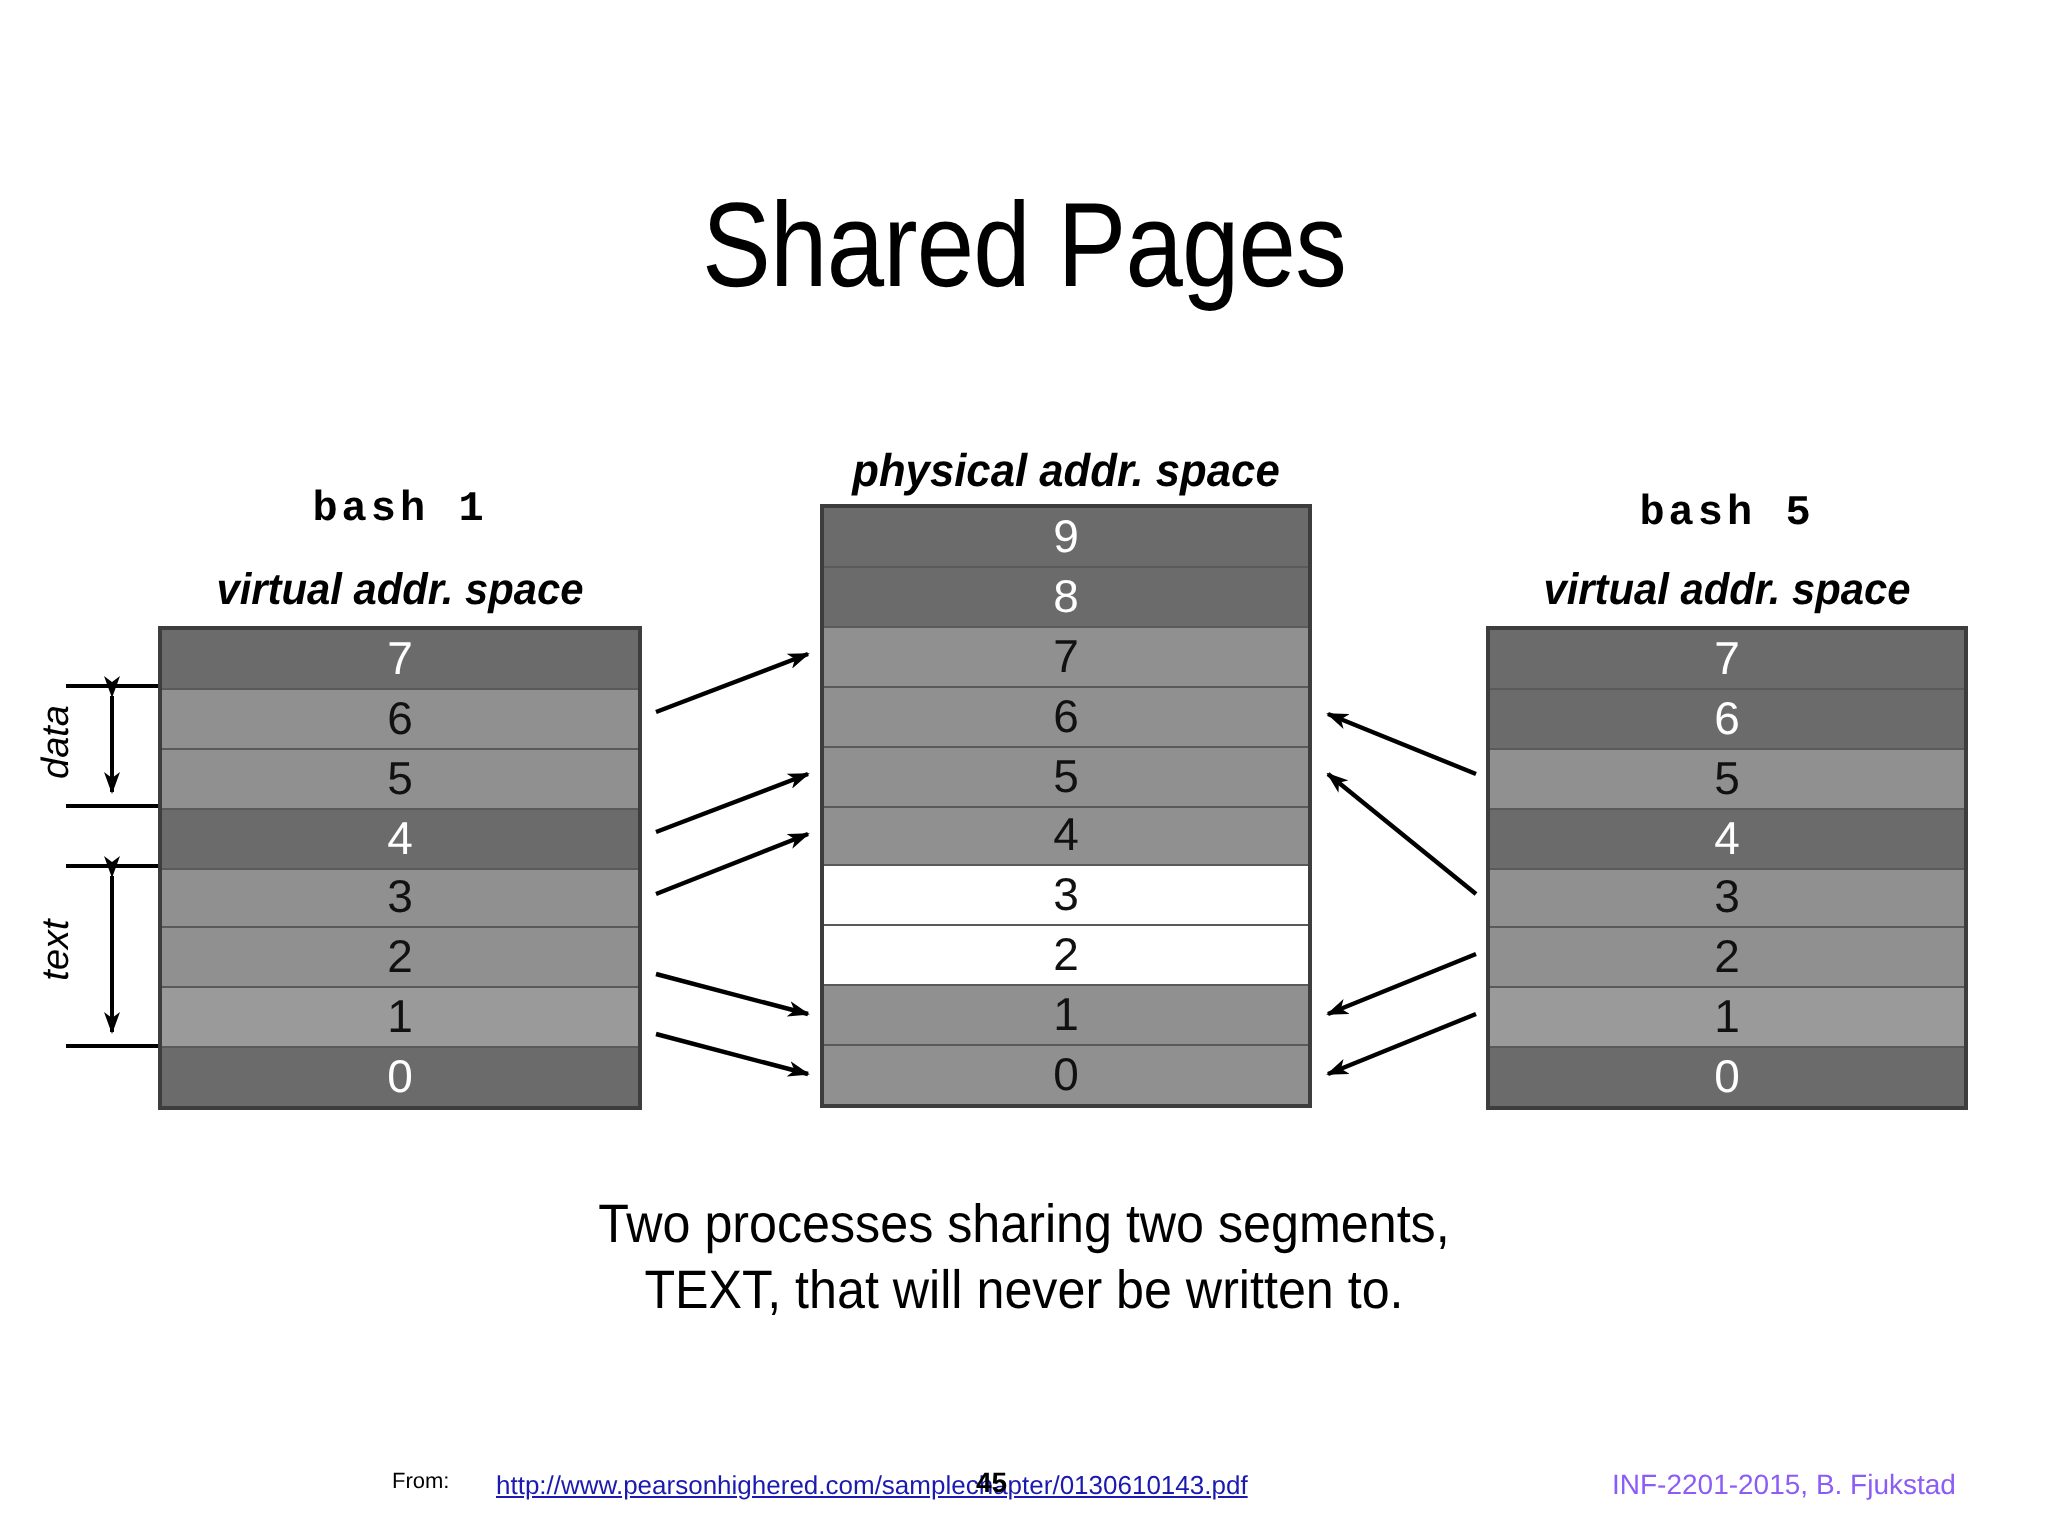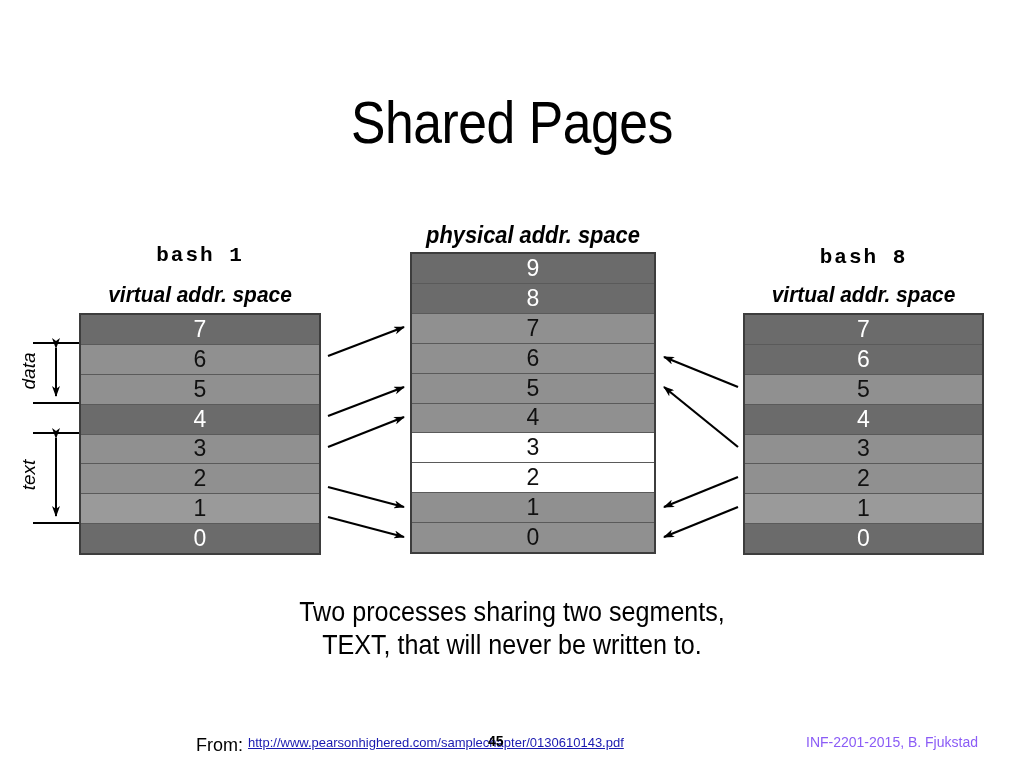--- a/index.html
+++ b/index.html
@@ -126,21 +126,21 @@
     transform: scaleX(0.93);
     transform-origin: center top;
   }
 
   
   .footer-from {
     position: absolute;
     left: 196px;
     top: 735px;
     font-family: "Liberation Sans", sans-serif;
-    font-size: 18px;
+    font-size: 11px;
     color: #000000;
     white-space: nowrap;
   }
   .footer-link {
     position: absolute;
     left: 248px;
     top: 735px;
     font-family: Liberation Sans, sans-serif;
     font-size: 13px;
     color: #1a1ab0;
@@ -250,21 +250,21 @@
         <span>2</span>
       </div>
       <div class="memcell mid">
         <span>1</span>
       </div>
       <div class="memcell mid">
         <span>0</span>
       </div>
     </div>
 
-  <div class="col-title-mono" style="left:743px; top:242px; width:241px;">bash 8</div>
+  <div class="col-title-mono" style="left:743px; top:242px; width:241px;">bash 5</div>
 
   <div class="col-title-italic" style="left:743px; top:278px; width:241px;">virtual addr. space</div>
 
   <div class="memtable" id="right-table" style="left:743px; top:309px; width:241px; height:242px;">
       <div class="memcell dark">
         <span>7</span>
       </div>
       <div class="memcell dark">
         <span>6</span>
       </div>

